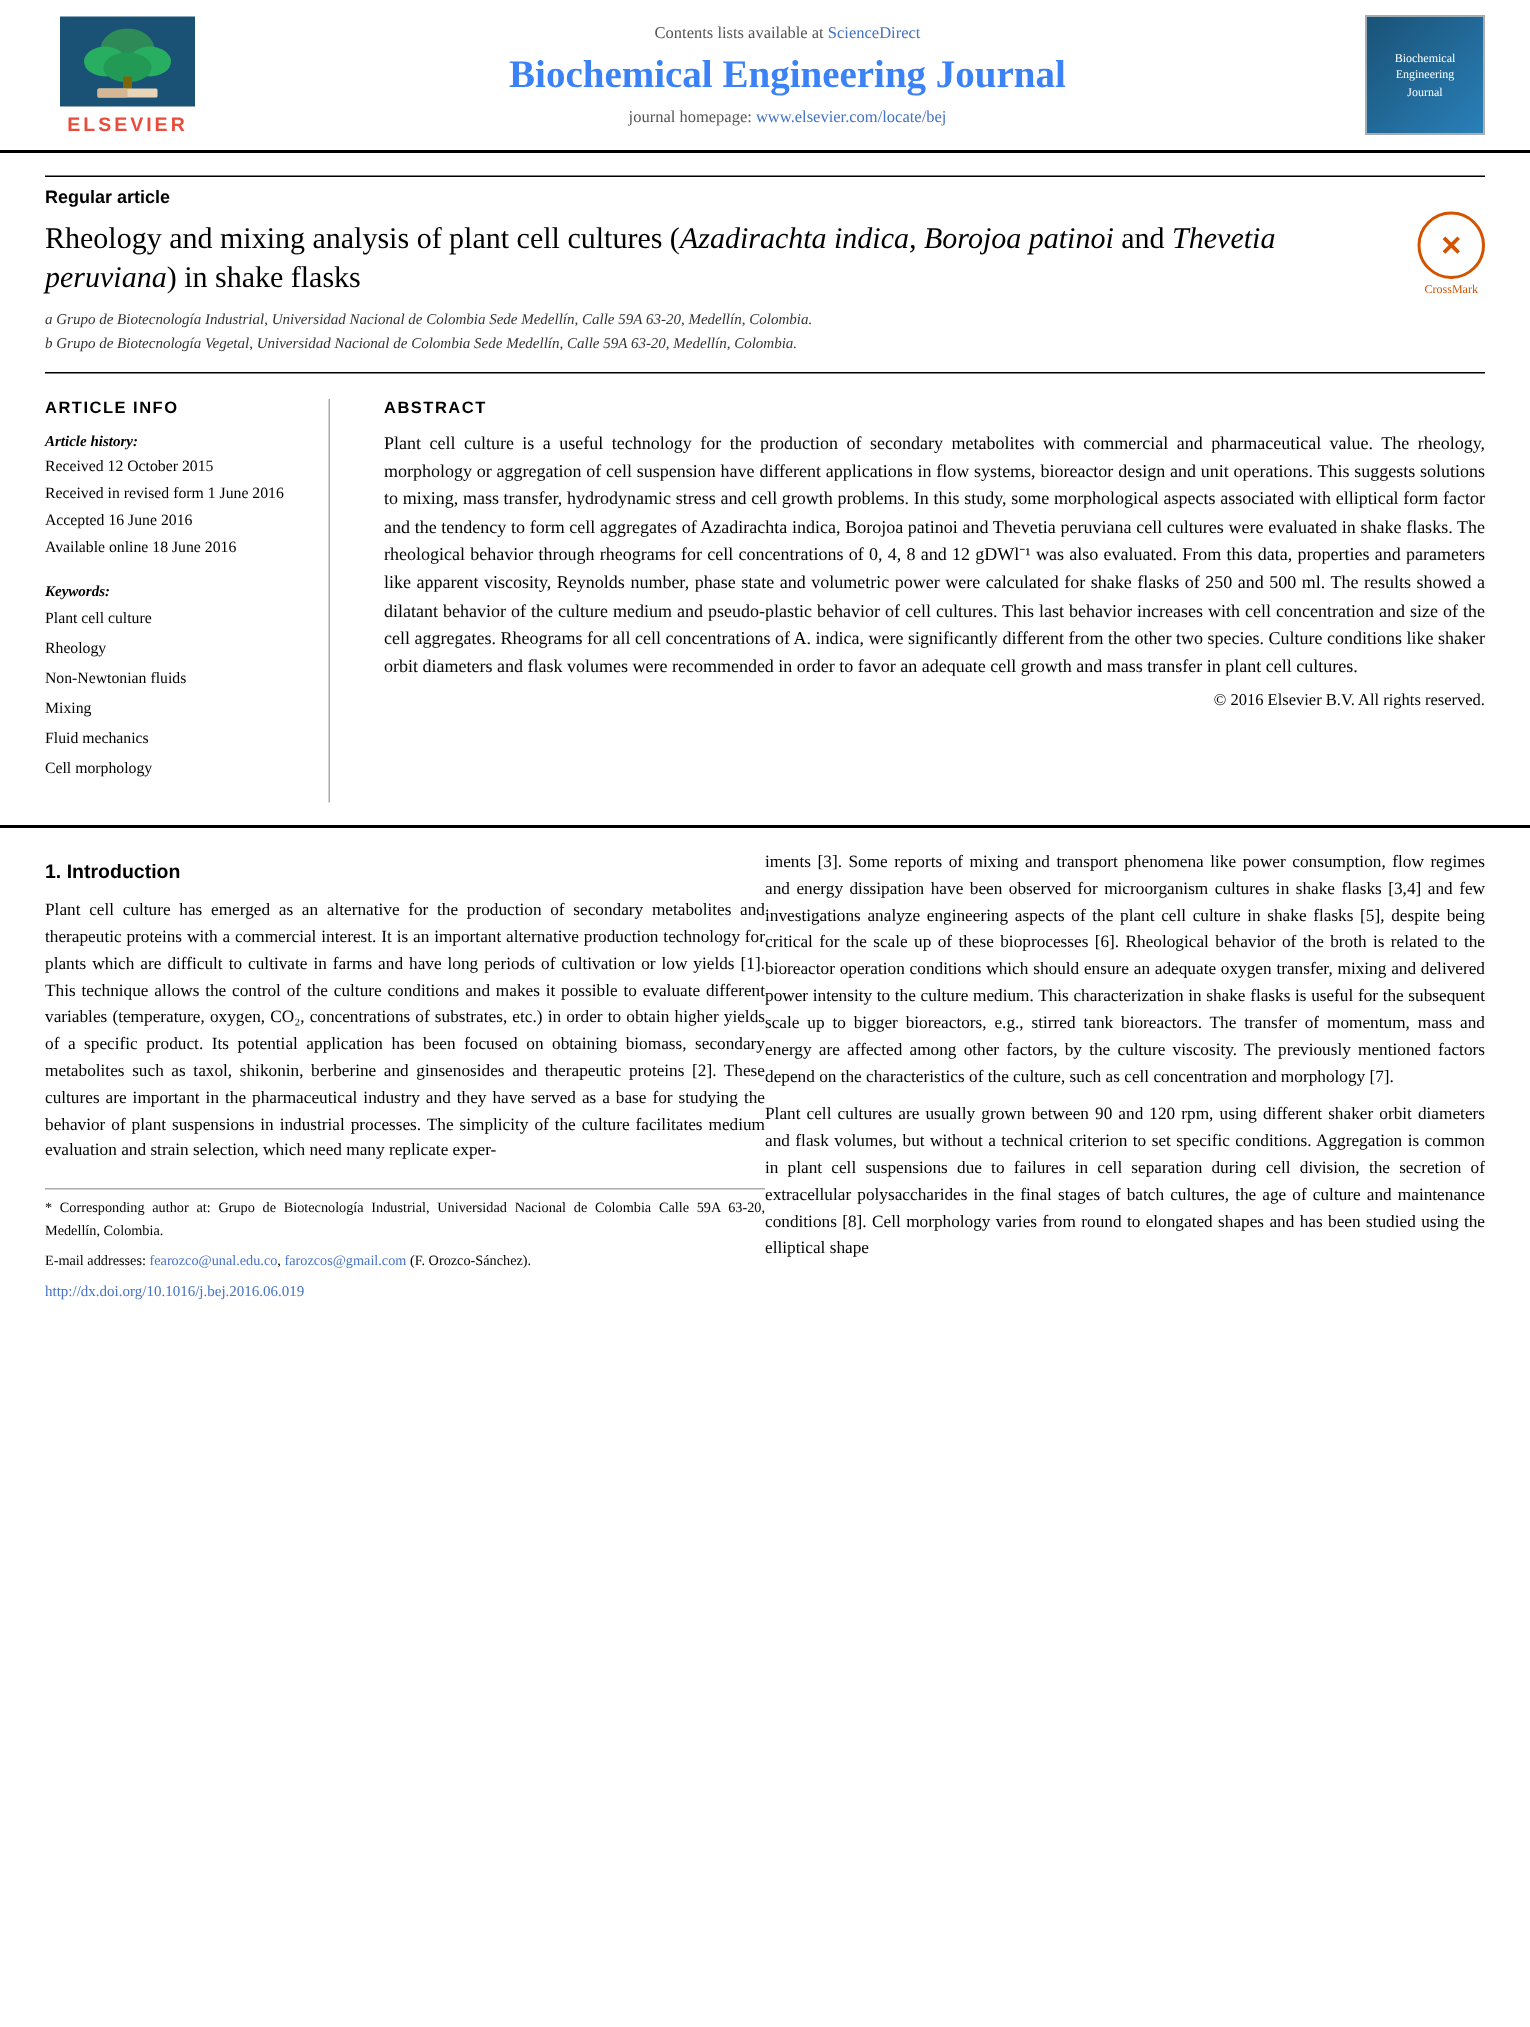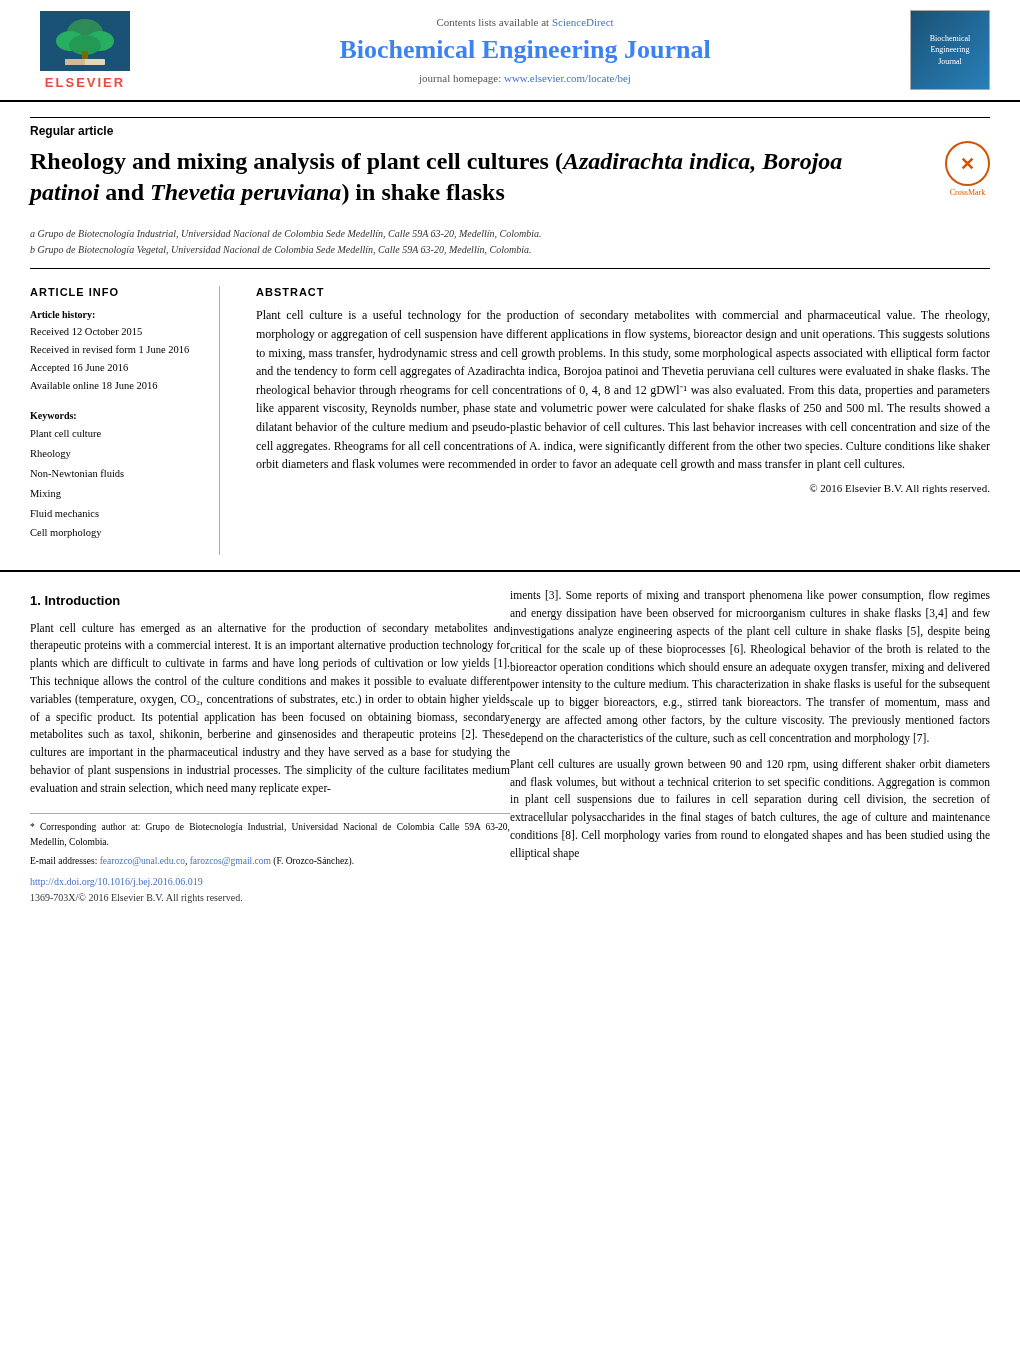--- a/index.html
+++ b/index.html
@@ -118,24 +118,24 @@
     }
     .regular-article-label {
       font-size: 12px;
       font-weight: bold;
       font-family: Arial, sans-serif;
       margin-bottom: 8px;
       border-top: 1px solid #000;
       padding-top: 6px;
     }
     .article-title {
-      font-size: 24px;
-      font-weight: bold;
+      font-size: 20px;
+      font-weight: normal;
       line-height: 1.3;
-      margin-bottom: 18px;
+      margin-bottom: 8px;
       max-width: 830px;
     }
     .crossmark-area {
       float: right;
       margin-left: 10px;
       margin-top: -5px;
     }
     .crossmark-icon {
       width: 45px;
       height: 45px;
@@ -187,20 +187,21 @@
       font-family: Arial, sans-serif;
       letter-spacing: 1px;
       margin-bottom: 8px;
     }
     .article-info-block {
       font-size: 10.5px;
       line-height: 1.7;
       margin-bottom: 12px;
     }
     .article-info-block .info-label {
+      font-style: italic;
       font-weight: bold;
       font-size: 10px;
     }
     .keywords-list {
       font-size: 10.5px;
       line-height: 1.9;
     }
     .abstract-text {
       font-size: 12px;
       line-height: 1.55;
@@ -366,21 +367,20 @@
         </div>
         <div style="margin-top:4px;">
           <span>E-mail addresses:</span>
           <a href="#">fearozco@unal.edu.co</a><span>,</span>
           <a href="#">farozcos@gmail.com</a>
           <span>(F. Orozco-Sánchez).</span>
         </div>
         <div class="doi-line">
           <a href="#">http://dx.doi.org/10.1016/j.bej.2016.06.019</a>
         </div>
-        <div class="issn-line">1369-703X/© 2016 Elsevier B.V. All rights reserved.</div>
       </div>
     </div>
 
     <div class="body-col">
       <div class="body-para">iments [3]. Some reports of mixing and transport phenomena like power consumption, flow regimes and energy dissipation have been observed for microorganism cultures in shake flasks [3,4] and few investigations analyze engineering aspects of the plant cell culture in shake flasks [5], despite being critical for the scale up of these bioprocesses [6]. Rheological behavior of the broth is related to the bioreactor operation conditions which should ensure an adequate oxygen transfer, mixing and delivered power intensity to the culture medium. This characterization in shake flasks is useful for the subsequent scale up to bigger bioreactors, e.g., stirred tank bioreactors. The transfer of momentum, mass and energy are affected among other factors, by the culture viscosity. The previously mentioned factors depend on the characteristics of the culture, such as cell concentration and morphology [7].</div>
       <div class="body-para">Plant cell cultures are usually grown between 90 and 120 rpm, using different shaker orbit diameters and flask volumes, but without a technical criterion to set specific conditions. Aggregation is common in plant cell suspensions due to failures in cell separation during cell division, the secretion of extracellular polysaccharides in the final stages of batch cultures, the age of culture and maintenance conditions [8]. Cell morphology varies from round to elongated shapes and has been studied using the elliptical shape</div>
     </div>
   </div>
 </div>
 

